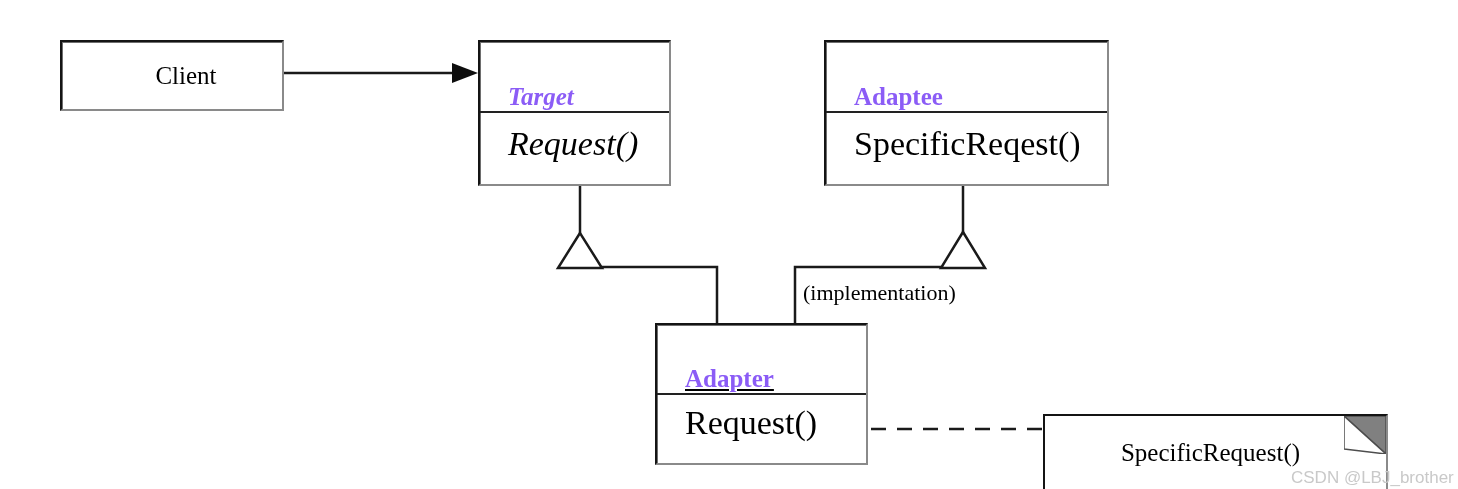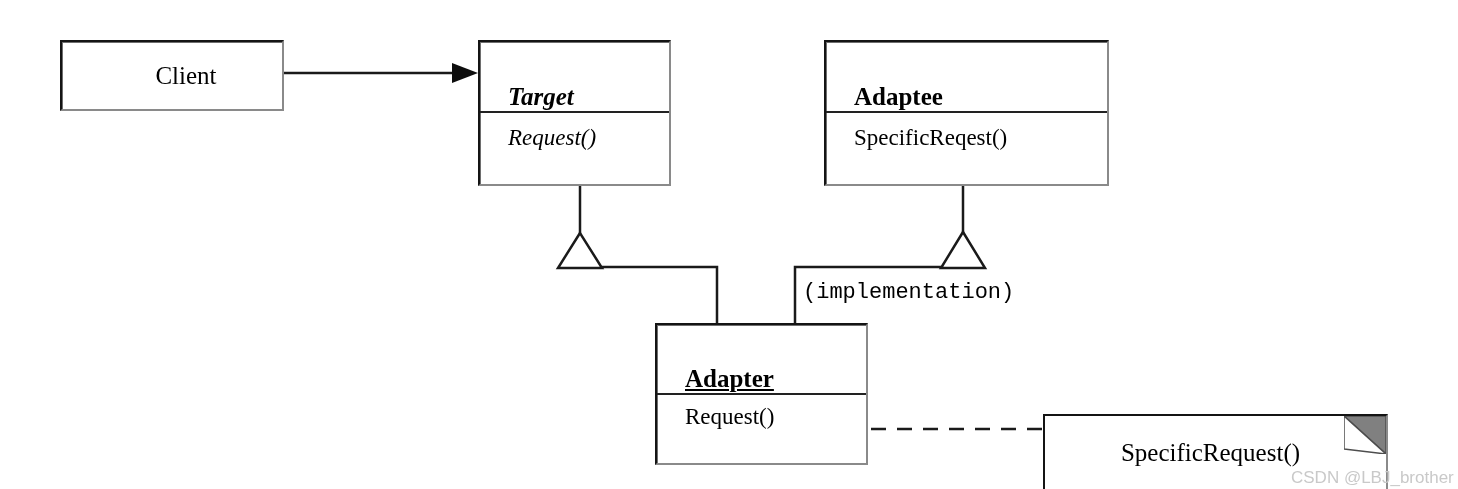--- a/index.html
+++ b/index.html
@@ -39,26 +39,26 @@
     box-sizing: border-box;
     padding-left: 28px;
     white-space: nowrap;
   }
   .compartment.divided {
     border-bottom: 2px solid #222222;
   }
   .cls-name {
     font-weight: bold;
     font-size: 25px;
-    color: #000000;
+    color: #8b5cf6;
     margin-top: 40px;
   }
   .cls-name.italic { font-style: italic; }
   .op-name {
-    font-size: 23px;
+    font-size: 34px;
     color: #000000;
   }
   .op-name.italic { font-style: italic; }
 
   
   .simple-label {
     width: 100%;
     text-align: center;
     font-size: 25px;
     color: #000000;
@@ -187,17 +187,17 @@
   </div>
 
   <div class="uml-note" style="left:1043px; top:385px; width:345px; height:79px;">
     <span class="note-text">SpecificRequest()</span>
     <svg class="note-fold" viewBox="0 0 42 38" width="42" height="38">
       <polygon points="0,0 42,0 42,38" fill="#808080" stroke="#4d4d4d" stroke-width="1.5"></polygon>
       <polygon points="0,0 42,38 0,33" fill="#ffffff" stroke="#4d4d4d" stroke-width="1.5"></polygon>
     </svg>
   </div>
 
-  <span class="edge-label" style="left:803px; top:280px;font-family:Liberation Mono, monospace;">(implementation)</span>
+  <span class="edge-label" style="left:803px; top:280px;">(implementation)</span>
 
   <span class="watermark" style="left:1291px; top:468px;text-align:center;">CSDN @LBJ_brother</span>
 
 </div>
 
 </body></html>

